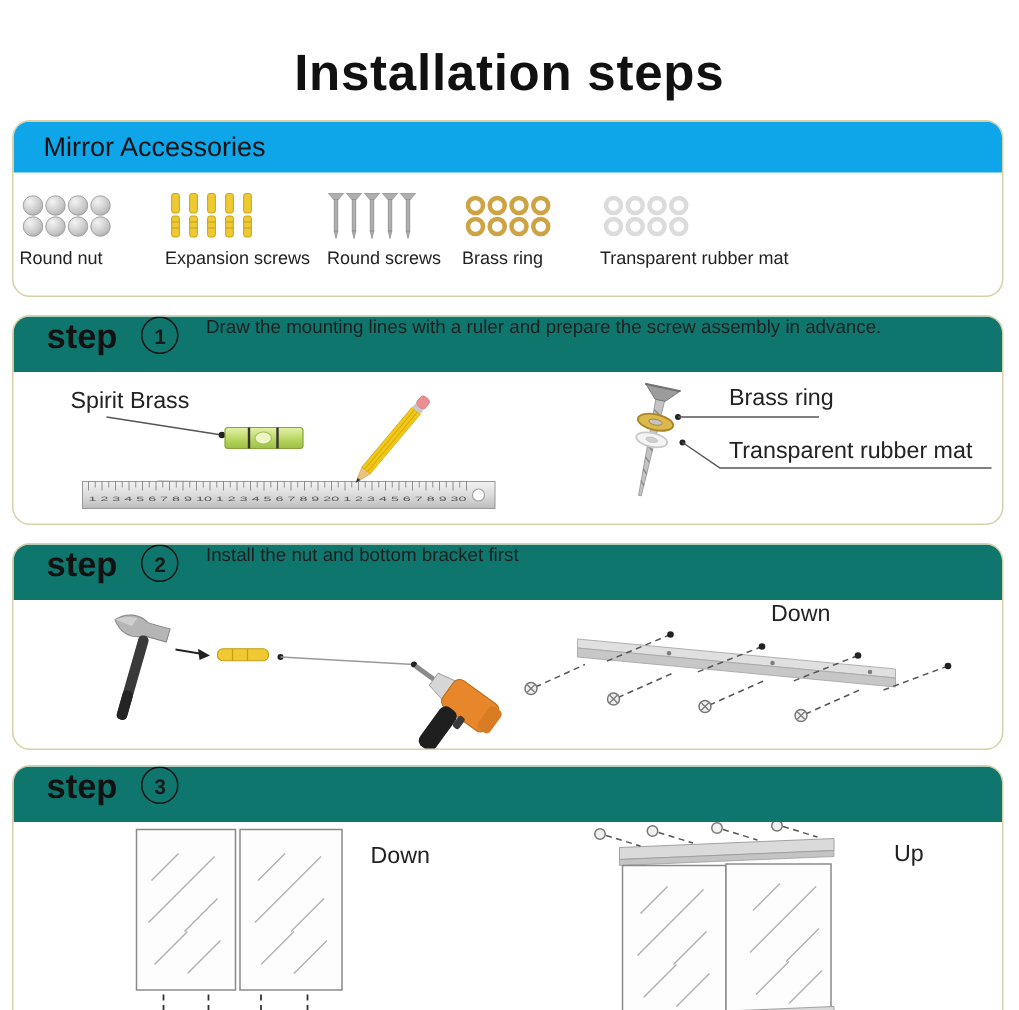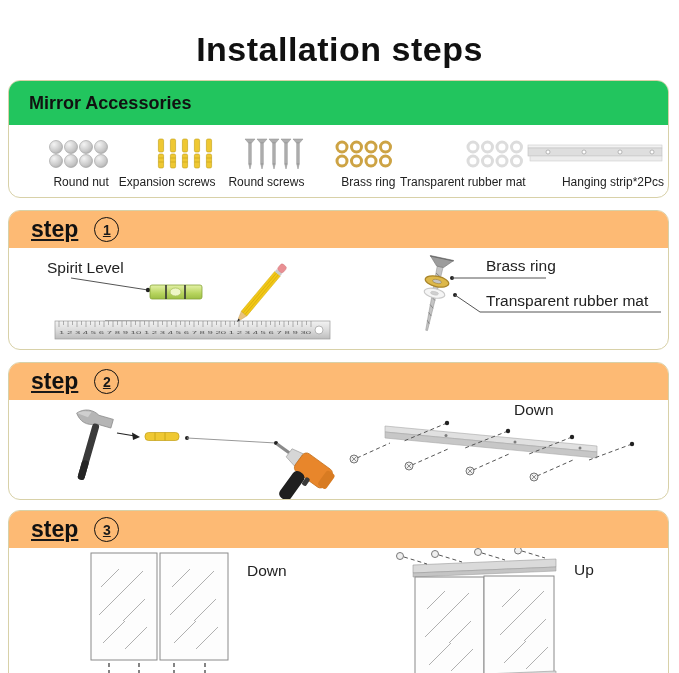--- a/index.html
+++ b/index.html
@@ -2,31 +2,31 @@
 <html><head>
 <meta charset="utf-8">
 <style>
   html,body{margin:0;padding:0;background:#fff;}
   .page{position:relative;width:679px;height:673px;background:#fff;overflow:hidden;
         font-family:"Liberation Sans",sans-serif;color:#1a1a1a;margin-top:32px;}
   .title{position:absolute;top:-2px;left:0;width:100%;text-align:center;
          font-size:34px;font-weight:800;letter-spacing:.5px;color:#111;margin:0;}
   .panel{position:absolute;left:8px;width:661px;border:1px solid #d8d1a8;
          border-radius:12px;background:#fff;box-sizing:border-box;overflow:hidden;}
-  .panel-header{background:#22c55e;height:44px;display:flex;align-items:center;
-                padding-left:20px;font-size:18px;font-weight:700;color:#111;}
-  .step-header{background:#fdba74;height:37px;display:flex;align-items:center;text-decoration:underline;}
+  .panel-header{background:#0ea5e9;height:34px;display:flex;align-items:center;
+                padding-left:20px;font-size:18px;font-weight:400;color:#111;}
+  .step-header{background:#0f766e;height:37px;display:flex;}
   .step-word{font-size:23px;font-weight:800;margin-left:22px;color:#111;}
   .step-circle{width:23px;height:23px;border:1.7px solid #111;border-radius:50%;
                display:flex;align-items:center;justify-content:center;
                font-size:14px;font-weight:600;margin-left:16px;background:transparent;}
   .step-desc{font-size:12.5px;margin-left:18px;color:#1f1f1f;}
   .panel-body{position:relative;width:100%;}
   .acc-row{display:flex;align-items:center;height:74px;padding:0 4px;}
-  .acc-item{display:flex;flex-direction:column;align-items:flex-end;justify-content:center;}
+  .acc-item{display:flex;flex-direction:column;align-items:flex-start;justify-content:center;}
   .acc-icon{height:36px;display:flex;align-items:center;justify-content:center;}
   .acc-label{font-size:12px;color:#222;margin-top:3px;white-space:nowrap;}
   .anno{position:absolute;font-size:15.5px;color:#222;white-space:nowrap;}
   svg.illus{position:absolute;left:0;top:0;}
 </style>
 </head>
 <body>
 
 <div class="page">
 
@@ -167,44 +167,29 @@
               <circle cx="9" cy="22" r="5"></circle>
                 <circle cx="23.5" cy="22" r="5"></circle>
                 <circle cx="38" cy="22" r="5"></circle>
                 <circle cx="52.5" cy="22" r="5"></circle>
             </g>
           </svg>
         </div>
         <div class="acc-label">Transparent rubber mat</div>
       </div>
 
-      <div class="acc-item" style="width:140px;">
-        <div class="acc-icon">
-          <svg width="138" height="26" viewBox="0 0 138 26">
-            <rect x="2" y="4" width="134" height="3" fill="#f2f2f2" stroke="#c9c9c9" stroke-width="0.6"></rect>
-            <rect x="2" y="7" width="134" height="8" fill="#dedede" stroke="#c0c0c0" stroke-width="0.6"></rect>
-            <rect x="4" y="15" width="132" height="5" fill="#ececec" stroke="#cccccc" stroke-width="0.6"></rect>
-            <g fill="#ffffff" stroke="#9f9f9f" stroke-width="0.7">
-              <circle cx="22" cy="11" r="2"></circle>
-                <circle cx="58" cy="11" r="2"></circle>
-                <circle cx="94" cy="11" r="2"></circle>
-                <circle cx="126" cy="11" r="2"></circle>
-            </g>
-          </svg>
-        </div>
-        <div class="acc-label">Hanging strip*2Pcs</div>
-      </div>
 
     </div>
   </section>
 
   <section class="panel" style="top:178px;height:140px;">
     <div class="step-header">
       <span class="step-word">step</span>
       <span class="step-circle">1</span>
+      <span class="step-desc">Draw the mounting lines with a ruler and prepare the screw assembly in advance.</span>
     </div>
     <div class="panel-body" style="height:103px;">
       <svg class="illus" width="661" height="103" viewBox="0 0 661 103">
         <defs>
           <linearGradient id="rulerG" x1="0" y1="0" x2="0" y2="1">
             <stop offset="0%" stop-color="#f3f3f3"></stop>
               <stop offset="55%" stop-color="#d9d9d9"></stop>
               <stop offset="100%" stop-color="#bdbdbd"></stop>
           </linearGradient>
           <linearGradient id="levelG" x1="0" y1="0" x2="0" y2="1">
@@ -318,30 +303,31 @@
           <ellipse cx="0" cy="24" rx="4.5" ry="1.9" fill="#c4c4c4" stroke="#96782a" stroke-width="0.5"></ellipse>
           <ellipse cx="0" cy="36" rx="10.5" ry="4.6" fill="#f5f5f5" stroke="#c9c9c9" stroke-width="1.2"></ellipse>
           <ellipse cx="0" cy="36" rx="4" ry="1.7" fill="#cfcfcf" stroke="#bdbdbd" stroke-width="0.5"></ellipse>
         </g>
 
         <circle cx="443" cy="30" r="2" fill="#222"></circle>
         <line x1="443" y1="30" x2="537" y2="30" stroke="#555" stroke-width="1"></line>
         <circle cx="446" cy="47" r="2" fill="#222"></circle>
         <polyline points="446,47 471,64 652,64" fill="none" stroke="#555" stroke-width="1"></polyline>
       </svg>
-      <div class="anno" style="left:38px;top:11px;">Spirit Level</div>
+      <div class="anno" style="left:38px;top:11px;">Spirit Brass</div>
       <div class="anno" style="left:477px;top:9px;">Brass ring</div>
       <div class="anno" style="left:477px;top:44px;">Transparent rubber mat</div>
     </div>
   </section>
 
   <section class="panel" style="top:330px;height:138px;">
     <div class="step-header">
       <span class="step-word">step</span>
       <span class="step-circle">2</span>
+      <span class="step-desc">Install the nut and bottom bracket first</span>
     </div>
     <div class="panel-body" style="height:101px;">
       <svg class="illus" width="661" height="101" viewBox="0 0 661 101">
 
         <g transform="translate(88,22) rotate(16)">
           <path d="M-22,-3 C -16,-10 -7,-11 0,-7 L 15,-7 L 15,2 L 0,2 C -9,7 -17,4 -22,-3 Z" fill="#b5b5b5" stroke="#878787" stroke-width="0.7"></path>
           <path d="M-22,-3 C -18,-6 -13,-8 -8,-8 L -10,-2 Z" fill="#ffffff" opacity="0.35"></path>
           <rect x="-3.5" y="2" width="7" height="58" rx="3" fill="#3a3a3a"></rect>
           <rect x="-3.5" y="40" width="7" height="20" rx="3" fill="#242424"></rect>
         </g>
@@ -496,17 +482,17 @@
           <line x1="513" y1="148" x2="538" y2="140"></line>
         </g>
         <g fill="#f0f0f0" stroke="#777" stroke-width="1">
           <circle cx="391" cy="143" r="3.5"></circle>
             <circle cx="426" cy="145" r="3.5"></circle>
             <circle cx="469" cy="147" r="3.5"></circle>
             <circle cx="509" cy="149" r="3.5"></circle>
         </g>
       </svg>
       <div class="anno" style="left:238px;top:14px;">Down</div>
-      <div class="anno" style="left:565px;top:13px;">Up</div>
+      <div class="anno" style="left:587px;top:13px;">Up</div>
     </div>
   </section>
 
 </div>
 
 </body></html>

